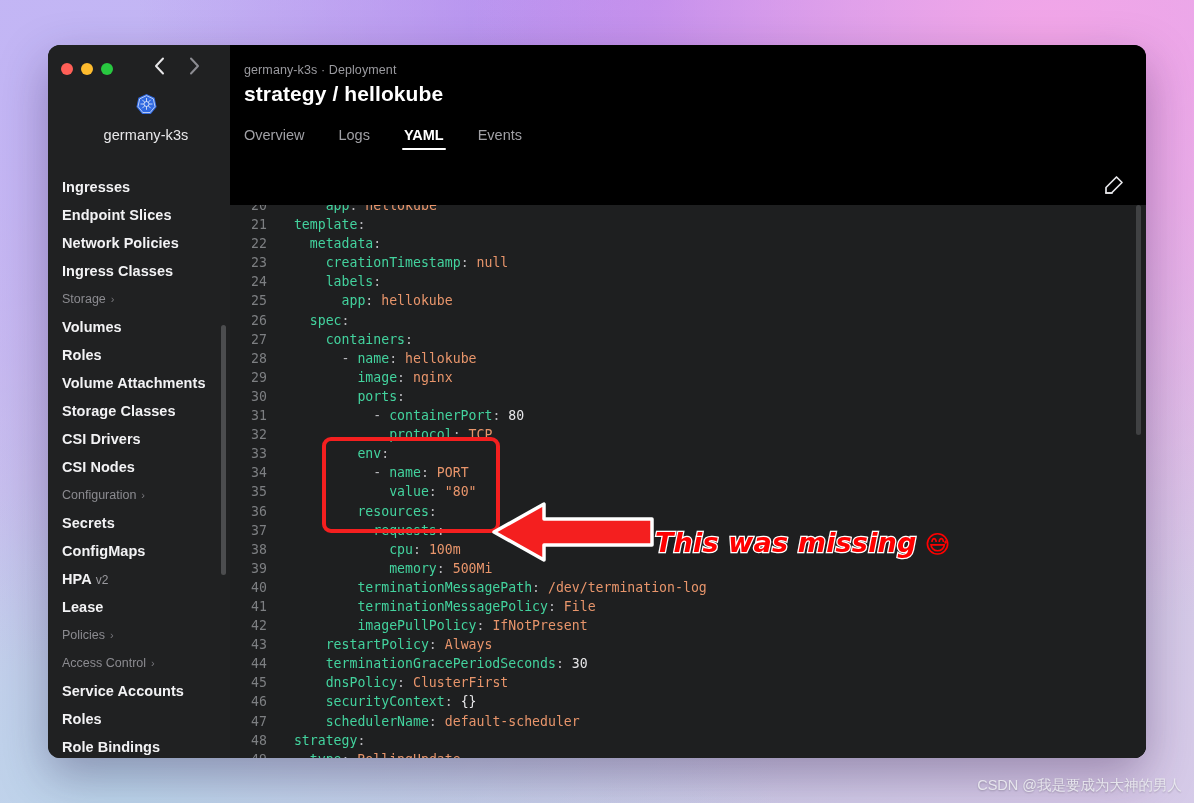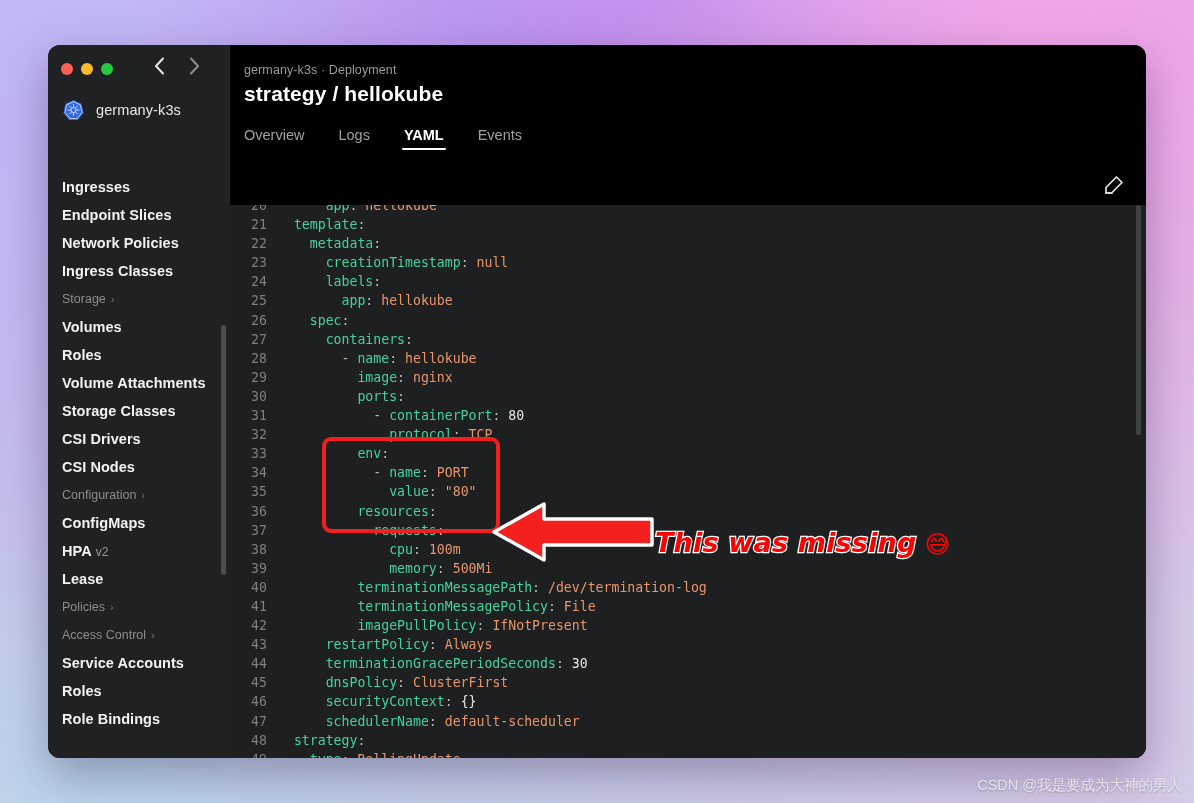--- a/index.html
+++ b/index.html
@@ -65,20 +65,21 @@
     align-items: center;
   }
   .navarrows svg { display: block; }
 
   .cluster {
     display: flex;
     align-items: center;
     gap: 11px;
     padding: 14px 0 0 14px;
     height: 48px;
+    flex-direction: column;
   }
   .k8s-logo {
     width: 23px; height: 23px; flex: 0 0 23px;
   }
   .cluster-name {
     color: #e8e8ea;
     font-size: 14.5px;
     letter-spacing: .1px;
   }
 
@@ -322,20 +323,21 @@
         <div class="nav-item"><span>Network Policies</span></div>
         <div class="nav-item"><span>Ingress Classes</span></div>
         <div class="nav-group"><span>Storage</span><span class="chev">›</span></div>
         <div class="nav-item"><span>Volumes</span></div>
         <div class="nav-item"><span>Roles</span></div>
         <div class="nav-item"><span>Volume Attachments</span></div>
         <div class="nav-item"><span>Storage Classes</span></div>
         <div class="nav-item"><span>CSI Drivers</span></div>
         <div class="nav-item"><span>CSI Nodes</span></div>
         <div class="nav-group"><span>Configuration</span><span class="chev">›</span></div>
+        <div class="nav-item"><span>Secrets</span></div>
         <div class="nav-item"><span>ConfigMaps</span></div>
         <div class="nav-item"><span>HPA</span><span class="ver">v2</span></div>
         <div class="nav-item"><span>Lease</span></div>
         <div class="nav-group"><span>Policies</span><span class="chev">›</span></div>
         <div class="nav-group"><span>Access Control</span><span class="chev">›</span></div>
         <div class="nav-item"><span>Service Accounts</span></div>
         <div class="nav-item"><span>Roles</span></div>
         <div class="nav-item"><span>Role Bindings</span></div>
       </div>
 

